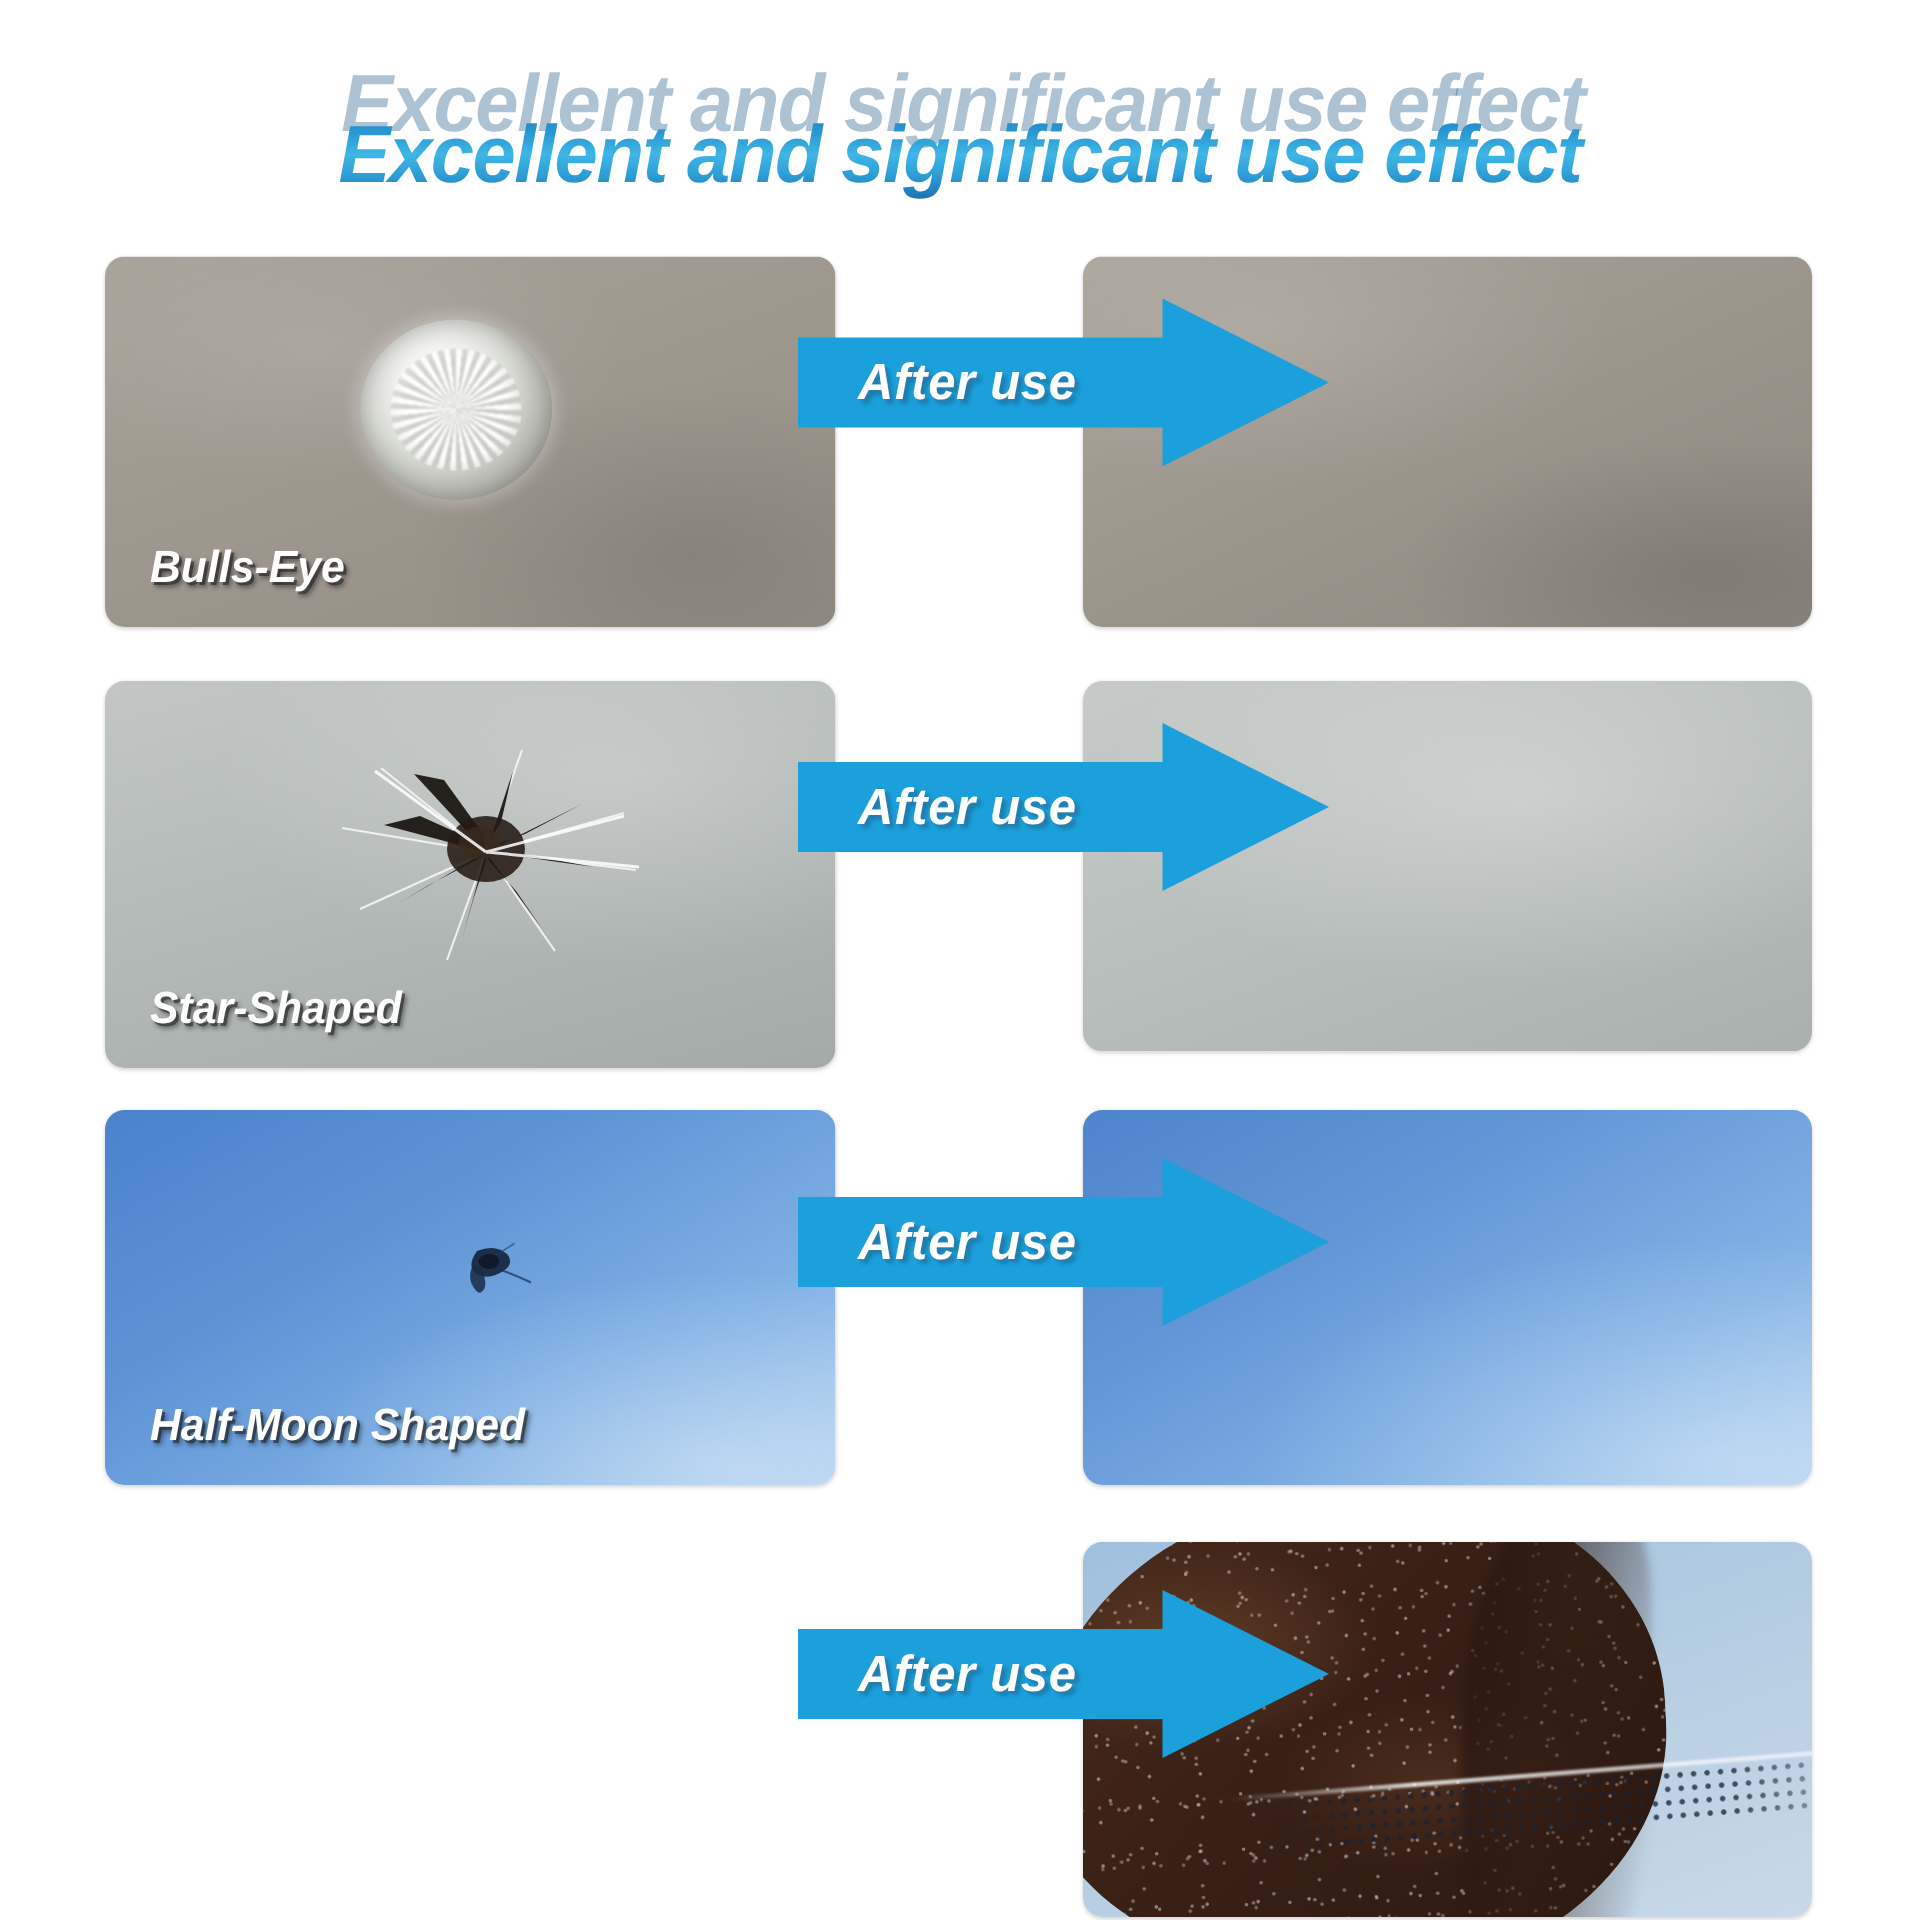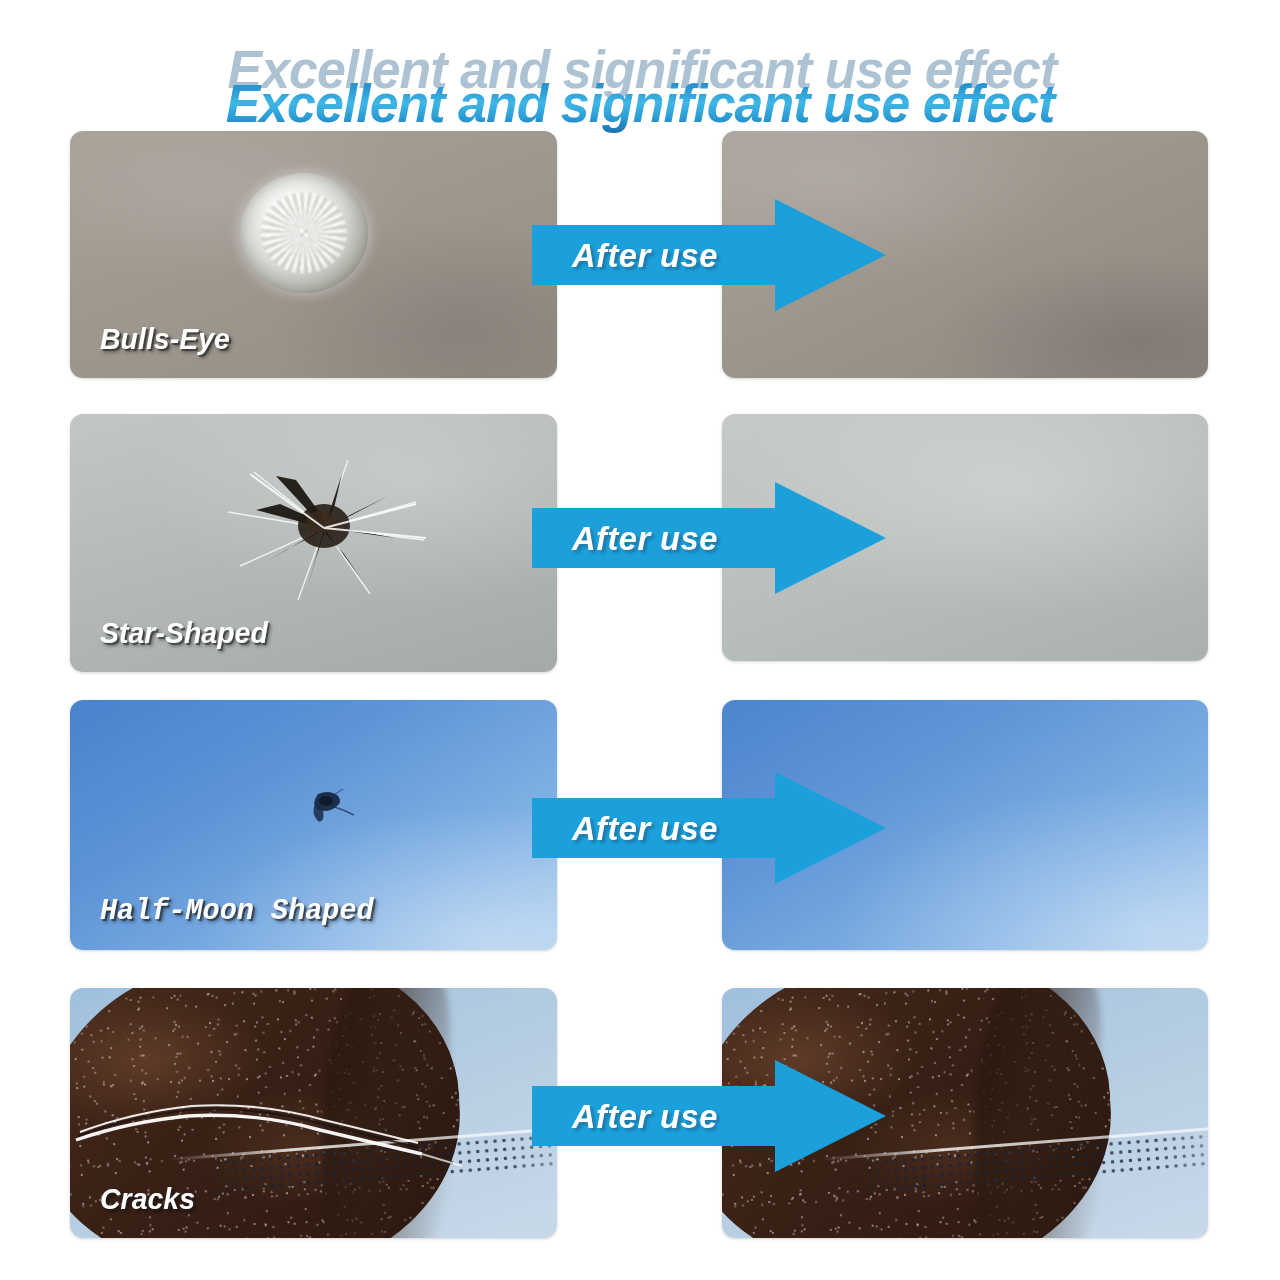--- a/index.html
+++ b/index.html
@@ -62,20 +62,21 @@
   
   .rows { position: absolute; top: 0; left: 0; width: 1280px; height: 1280px; }
 
   .row { position: absolute; left: 0; width: 1280px; }
 
   .panel {
     position: absolute;
     border-radius: 13px;
     overflow: hidden;
     box-shadow: 0 1px 3px rgba(0,0,0,0.18);
+    margin-top: 40px;
   }
   .panel.left  { left: 70px;  width: 487px; }
   .panel.right { left: 722px; width: 486px; }
 
   .panel-surface {
     position: absolute;
     inset: 0;
   }
 
   
@@ -347,21 +348,21 @@
     <div class="arrow-wrap" style="top:68px;">
       <svg class="arrow-svg" viewBox="0 0 354 112" preserveAspectRatio="none">
         <polygon points="0,26 243,26 243,0 354,56 243,112 243,86 0,86" fill="#1ba0dc"></polygon>
       </svg>
       <div class="arrow-label">After use</div>
     </div>
   </div>
 
   <div class="row" style="top:700px;height:250px;">
 
-    <div class="panel left" style="top:0;height:250px;font-family:Liberation Mono, monospace;">
+    <div class="panel left" style="top:0;height:250px;">
       <div class="panel-surface bg-sky"></div>
       <div class="damage halfmoon">
         <svg viewBox="0 0 54 42">
           <path d="M16 8 q12 -5 20 2 q5 6 -2 11 q-10 7 -19 2 q-6 -5 1 -15 z" fill="#15223a" opacity="0.9"></path>
           <path d="M13 18 q-4 9 2 16 q3 4 6 -1 q2 -7 -3 -14 z" fill="#1a2a45" opacity="0.85"></path>
           <path d="M30 20 q12 4 22 9" stroke="#1c2e4c" stroke-width="1.4" fill="none" opacity="0.7"></path>
           <path d="M24 14 q9 -6 17 -11" stroke="#22365a" stroke-width="1.1" fill="none" opacity="0.55"></path>
           <ellipse cx="24" cy="15" rx="7" ry="5" fill="#0e1828" opacity="0.9"></ellipse>
         </svg>
       </div>
@@ -375,39 +376,20 @@
     <div class="arrow-wrap" style="top:72px;">
       <svg class="arrow-svg" viewBox="0 0 354 112" preserveAspectRatio="none">
         <polygon points="0,26 243,26 243,0 354,56 243,112 243,86 0,86" fill="#1ba0dc"></polygon>
       </svg>
       <div class="arrow-label">After use</div>
     </div>
   </div>
 
   <div class="row" style="top:988px;height:250px;">
 
-    <div class="panel left" style="top:0;height:250px;">
-      <div class="panel-surface bg-canopy"></div>
-      <div class="canopy">
-        <div class="canopy-mass"></div>
-        <div class="canopy-speckle"></div>
-        <div class="canopy-edge"></div>
-      </div>
-      <div class="frit-highlight"></div>
-      <div class="frit-band"></div>
-      <div class="damage longcrack">
-        <svg viewBox="0 0 487 250" preserveAspectRatio="none">
-          <path d="M6 152 Q58 134 118 128 Q186 124 250 142 Q300 154 352 166" stroke="#ffffff" stroke-width="3.4" fill="none" opacity="0.95"></path>
-          <path d="M8 148 Q62 128 120 122 Q188 118 252 136 Q302 148 350 160" stroke="#1b1410" stroke-width="2.2" fill="none" opacity="0.8"></path>
-          <path d="M10 144 Q64 124 122 118 Q190 114 254 132 Q304 144 348 155" stroke="#ffffff" stroke-width="2.2" fill="none" opacity="0.9"></path>
-          <path d="M352 166 Q372 172 392 178" stroke="#ffffff" stroke-width="2" fill="none" opacity="0.7"></path>
-        </svg>
-      </div>
-      <div class="panel-label">Cracks</div>
-    </div>
 
     <div class="panel right" style="top:0;height:250px;">
       <div class="panel-surface bg-canopy"></div>
       <div class="canopy">
         <div class="canopy-mass"></div>
         <div class="canopy-speckle"></div>
         <div class="canopy-edge"></div>
       </div>
       <div class="frit-highlight"></div>
       <div class="frit-band"></div>

